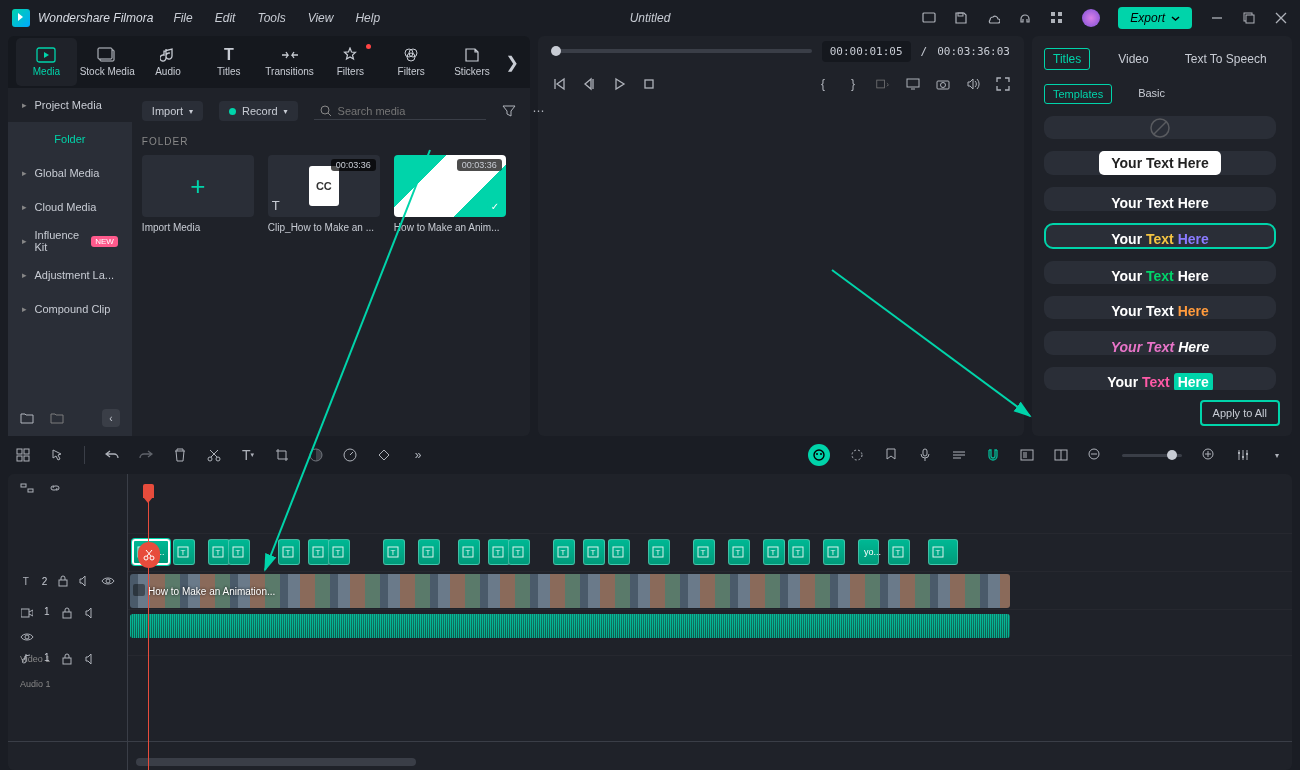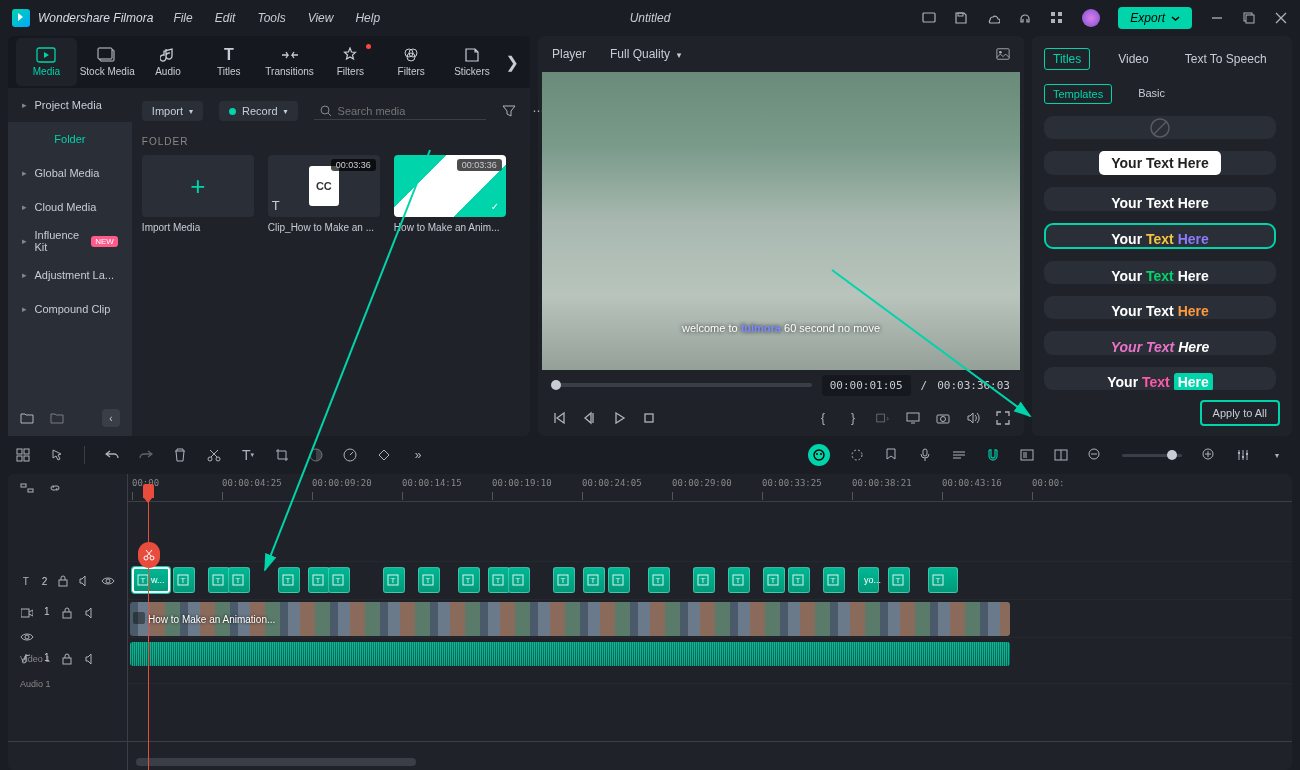--- a/index.html
+++ b/index.html
@@ -366,34 +366,20 @@
                 <div class="check-badge">✓</div>
               </div>
             <div class="card-label">How to Make an Anim...</div>
           </div>
         </div>
       </div>
     </div>
   </div>
 
   <div class="preview-panel">
-    <div class="preview-head">
-      <span>Player</span>
-      <span><span>Full Quality</span> &nbsp;<span style="font-size:9px;">▾</span></span>
-      <span class="ic pic-icon">
-          <svg width="16" height="14" viewBox="0 0 16 14">
-            <rect x="1" y="1" width="14" height="12" rx="1" fill="none" stroke="#c8ccd4"></rect>
-            <circle cx="5" cy="5" r="1.5" fill="#c8ccd4"></circle>
-            <path d="M1 11l4-4 3 3 3-3 4 4" fill="none" stroke="#c8ccd4"></path>
-          </svg>
-        </span>
-    </div>
-    <div class="preview-video">
-      <div class="caption"><span>welcome to </span><b>fulmora </b><span>60 second no move</span></div>
-    </div>
     <div class="scrub-row">
       <div class="scrub"></div>
       <div class="timecode tc1">00:00:01:05</div>
       <div class="timecode">/</div>
       <div class="timecode">00:03:36:03</div>
     </div>
     <div class="preview-controls">
       <span class="ic">
           <svg width="14" height="14" viewBox="0 0 14 14">
             <path d="M3 2v10M12 2l-7 5 7 5z" fill="none" stroke="#c8ccd4" stroke-width="1.3"></path>
@@ -706,33 +692,20 @@
         </span>
       <span class="ic">
           <svg width="12" height="10" viewBox="0 0 12 10">
             <path d="M1 3h2l3-3v10l-3-3H1z" fill="none" stroke="#c8ccd4"></path>
           </svg>
         </span>
       <span style="width:100%; font-size:9px; color:#888;">Audio 1</span>
     </div>
   </div>
   <div class="tl-body">
-    <div class="ruler" id="ruler">
-        <div class="tick" style="left: 4px;">00:00</div>
-        <div class="tick" style="left: 94px;">00:00:04:25</div>
-        <div class="tick" style="left: 184px;">00:00:09:20</div>
-        <div class="tick" style="left: 274px;">00:00:14:15</div>
-        <div class="tick" style="left: 364px;">00:00:19:10</div>
-        <div class="tick" style="left: 454px;">00:00:24:05</div>
-        <div class="tick" style="left: 544px;">00:00:29:00</div>
-        <div class="tick" style="left: 634px;">00:00:33:25</div>
-        <div class="tick" style="left: 724px;">00:00:38:21</div>
-        <div class="tick" style="left: 814px;">00:00:43:16</div>
-        <div class="tick" style="left: 904px;">00:00:</div>
-      </div>
     <div class="red-line" style="left:20px;">
       <div class="playhead"></div>
       <div class="cut-badge">
           <svg width="12" height="12" viewBox="0 0 12 12">
             <circle cx="3" cy="9" r="2" fill="none" stroke="#fff"></circle>
             <circle cx="9" cy="9" r="2" fill="none" stroke="#fff"></circle>
             <path d="M4 7L9 1M8 7L3 1" stroke="#fff"></path>
           </svg>
         </div>
     </div>

